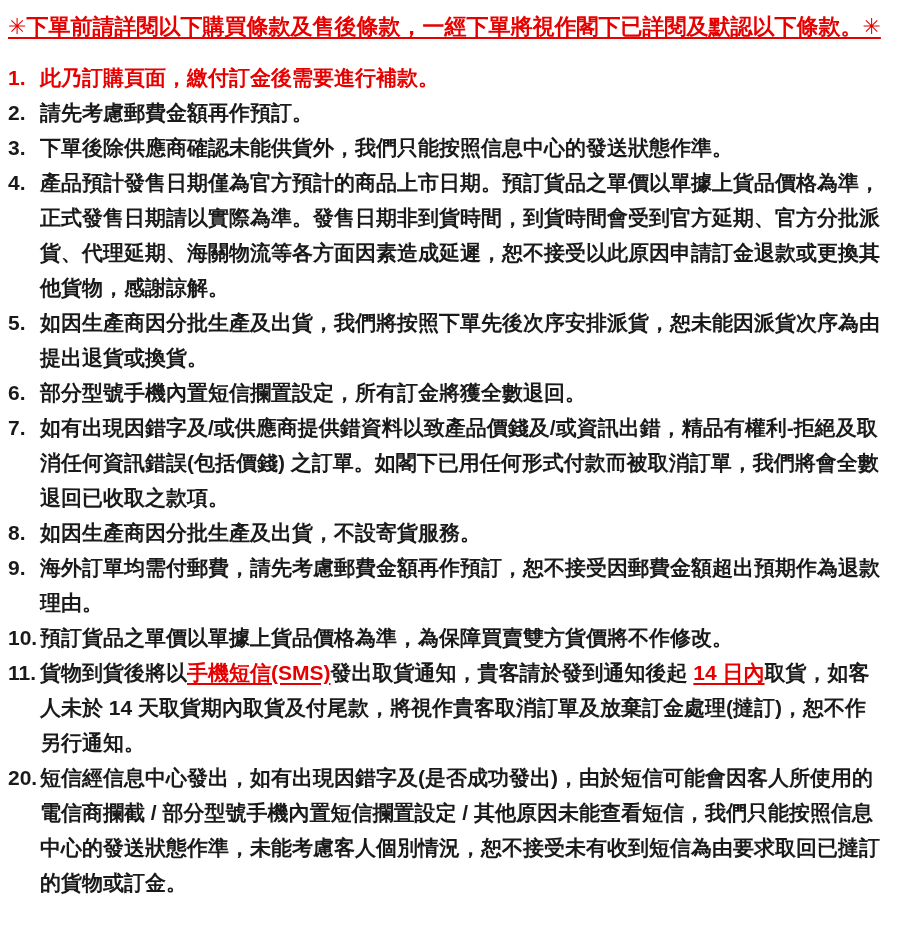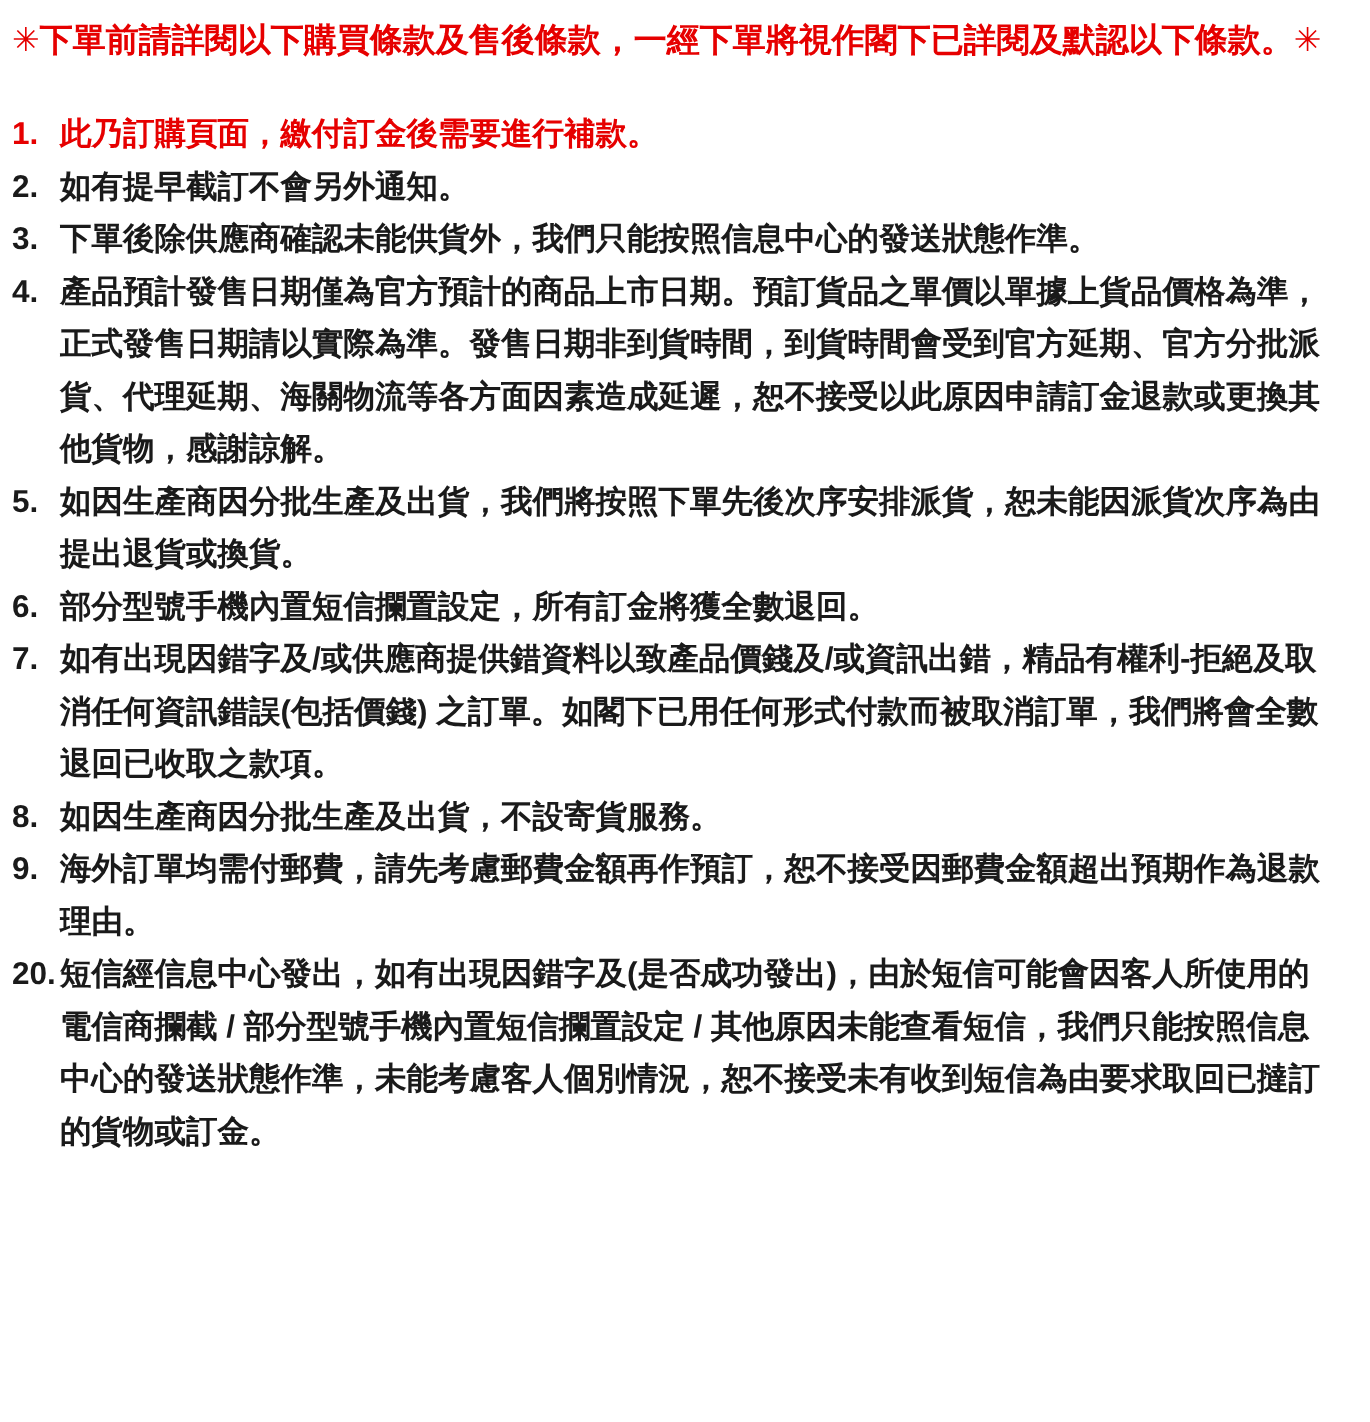--- a/index.html
+++ b/index.html
@@ -19,22 +19,23 @@
     width:913px;
     min-height:948px;
     box-sizing:border-box;
     background:var(--bg);
     padding:12px 30px 18px 8px;
   }
   .notice{
     color:var(--red);
     font-size:22px;
     line-height:1.35;
+    text-decoration:underline;
     text-underline-offset:3px;
-    margin-bottom:30px;
+    margin-bottom:18px;
   }
   .section-title{
     display:inline-block;
     font-size:21px;
     line-height:1.3;
     text-decoration:underline;
     text-underline-offset:4px;
     margin-bottom:24px;
   }
   .terms{
@@ -68,21 +69,21 @@
 
 
   <div class="terms" id="terms-list">
   <div class="term red">
     <span class="num">1.</span>
     <span class="txt"><span>此乃訂購頁面，繳付訂金後需要進行補款。</span></span>
   </div>
 
   <div class="term">
     <span class="num">2.</span>
-    <span class="txt"><span>如有提早截訂不會另外通知。</span></span>
+    <span class="txt"><span>請先考慮郵費金額再作預訂。</span></span>
   </div>
 
   <div class="term">
     <span class="num">3.</span>
     <span class="txt"><span>下單後除供應商確認未能供貨外，我們只能按照信息中心的發送狀態作準。</span></span>
   </div>
 
   <div class="term">
     <span class="num">4.</span>
     <span class="txt"><span>產品預計發售日期僅為官方預計的商品上市日期。預訂貨品之單價以單據上貨品價格為準，正式發售日期請以實際為準。發售日期非到貨時間，到貨時間會受到官方延期、官方分批派貨、代理延期、海關物流等各方面因素造成延遲，恕不接受以此原因申請訂金退款或更換其他貨物，感謝諒解。</span></span>
@@ -106,21 +107,29 @@
   <div class="term">
     <span class="num">8.</span>
     <span class="txt"><span>如因生產商因分批生產及出貨，不設寄貨服務。</span></span>
   </div>
 
   <div class="term">
     <span class="num">9.</span>
     <span class="txt"><span>海外訂單均需付郵費，請先考慮郵費金額再作預訂，恕不接受因郵費金額超出預期作為退款理由。</span></span>
   </div>
 
+  <div class="term">
+    <span class="num">10.</span>
+    <span class="txt"><span>預訂貨品之單價以單據上貨品價格為準，為保障買賣雙方貨價將不作修改。</span></span>
+  </div>
 
+  <div class="term">
+    <span class="num">11.</span>
+    <span class="txt"><span>貨物到貨後將以</span><span class="red-underline">手機短信(SMS)</span><span>發出取貨通知，貴客請於發到通知後起 </span><span class="red-underline">14 日內</span><span>取貨，如客人未於 14 天取貨期內取貨及付尾款，將視作貴客取消訂單及放棄訂金處理(撻訂)，恕不作另行通知。</span></span>
+  </div>
 
   <div class="term">
     <span class="num">20.</span>
     <span class="txt"><span>短信經信息中心發出，如有出現因錯字及(是否成功發出)，由於短信可能會因客人所使用的電信商攔截 / 部分型號手機內置短信攔置設定 / 其他原因未能查看短信，我們只能按照信息中心的發送狀態作準，未能考慮客人個別情況，恕不接受未有收到短信為由要求取回已撻訂的貨物或訂金。</span></span>
   </div>
 
 </div>
 </div>
 
 </body></html>

